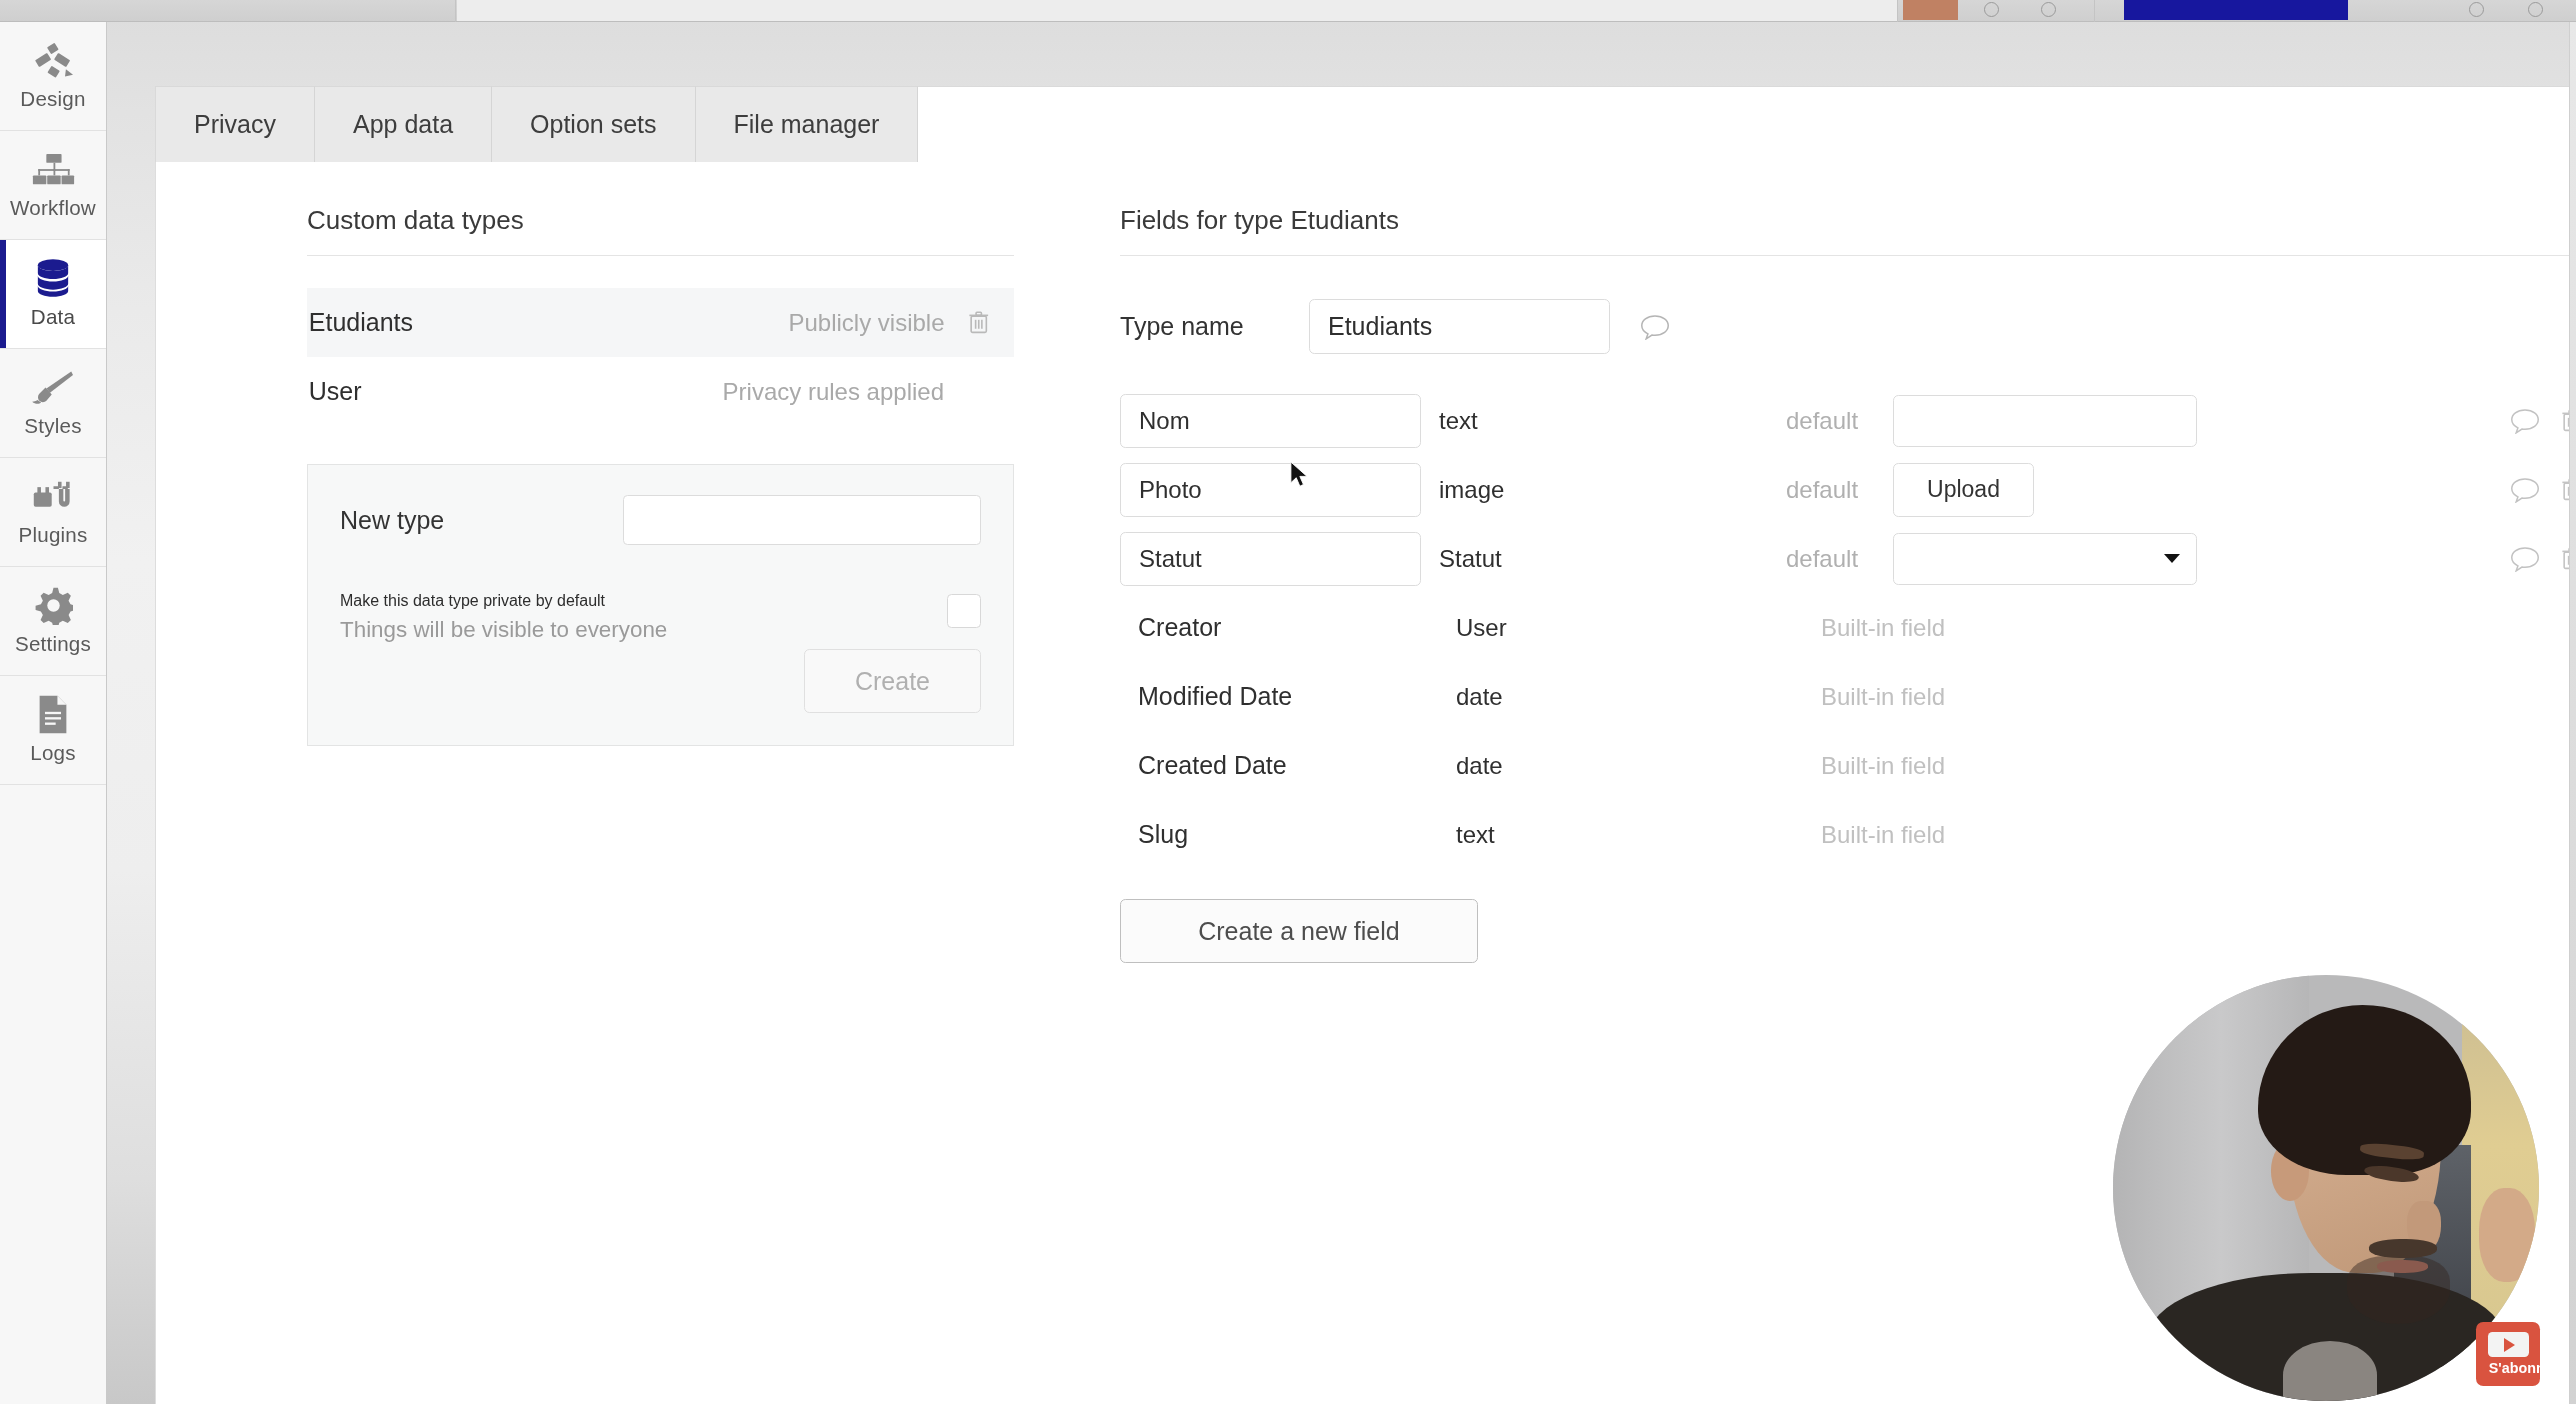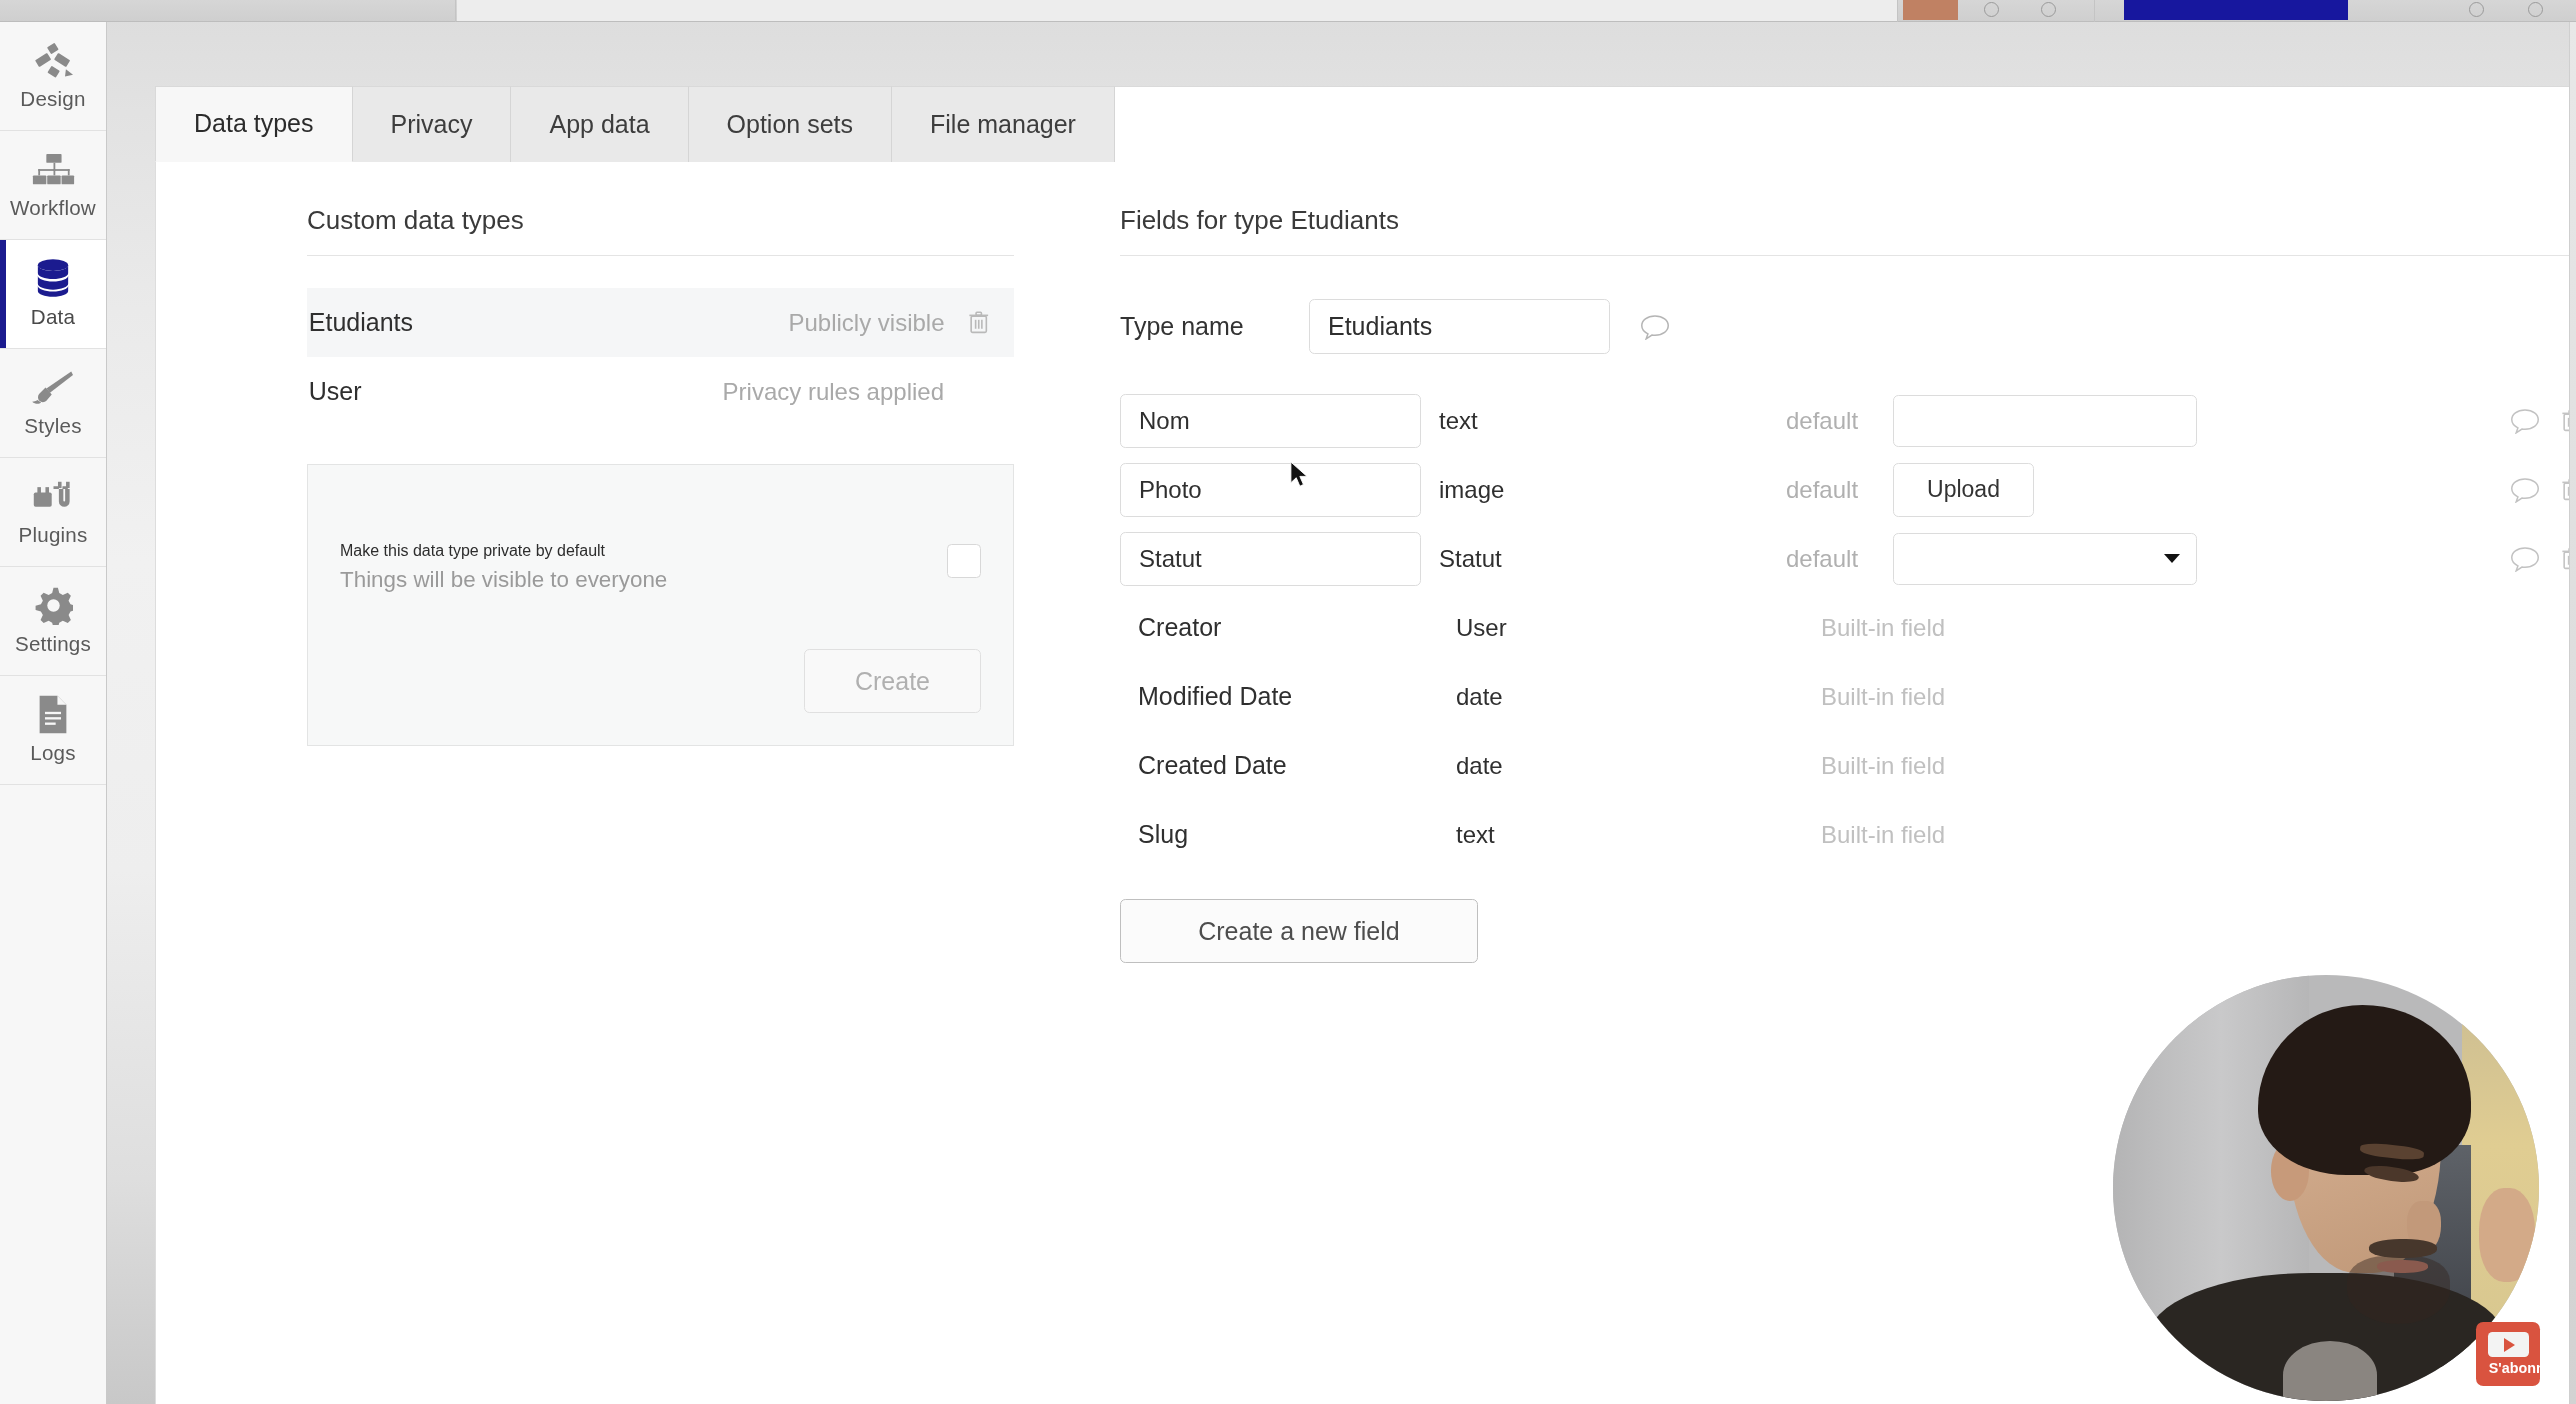--- a/index.html
+++ b/index.html
@@ -470,23 +470,20 @@
       </span>
       <span class="lbl">Logs</span>
     </div>
   </div>
 
   <div class="content">
 
     <div class="card"></div>
 
     <div class="tabs">
-      <div class="tab active">
-          <span>Data types</span>
-        </div>
       <div class="tab">
           <span>Privacy</span>
         </div>
       <div class="tab">
           <span>App data</span>
         </div>
       <div class="tab">
           <span>Option sets</span>
         </div>
       <div class="tab">
@@ -522,20 +519,24 @@
         </div>
 
         <div class="type-row">
           <span class="tname">User</span>
           <span class="tright" style="padding-right:45px;margin-left:8px;">
             <span class="tstatus">Privacy rules applied</span>
           </span>
         </div>
 
         <div class="newtype-box">
+          <div class="newtype-row">
+            <span class="newtype-label">New type</span>
+            <input class="text-input" type="text" placeholder="" style="">
+          </div>
 
           <div class="privrow">
             <div class="privtext">
               <div class="p1">Make this data type private by default</div>
               <div class="p2">Things will be visible to everyone</div>
             </div>
             <div class="checkbox"></div>
           </div>
 
           <div class="create-btn">Create</div>

